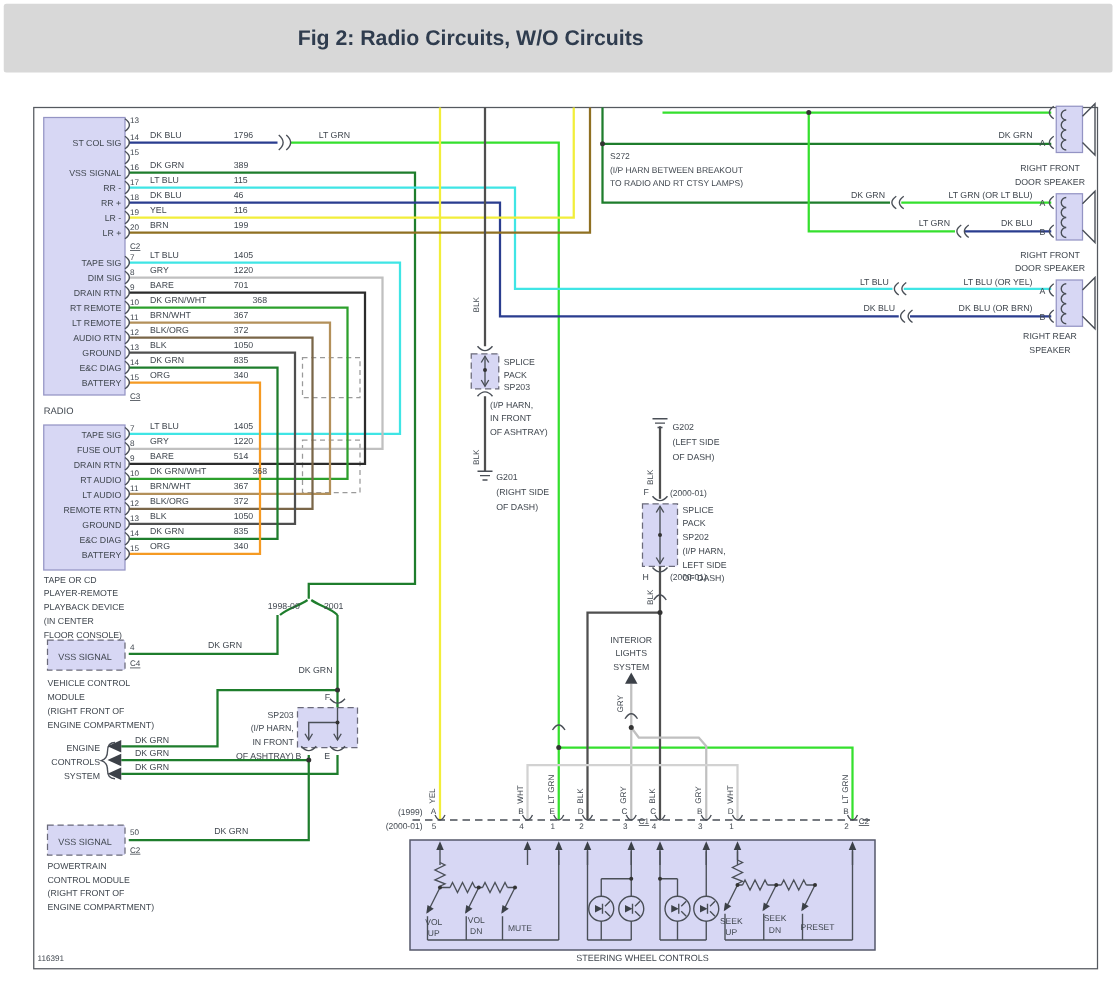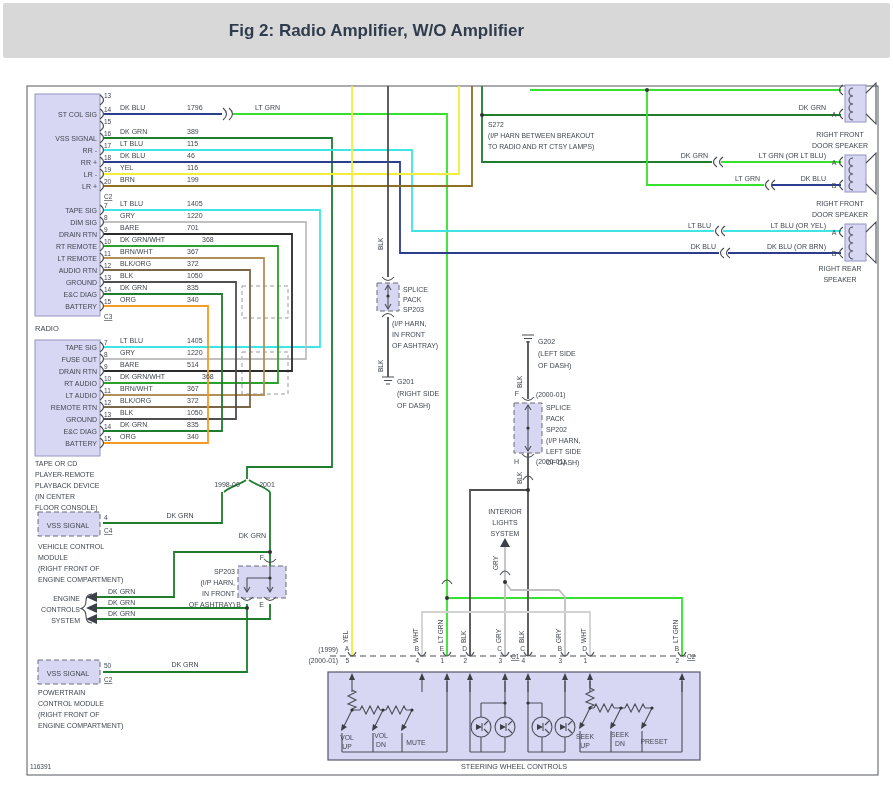--- a/index.html
+++ b/index.html
@@ -19,21 +19,21 @@
   .shield{fill:none;stroke:#9a9a9a;stroke-width:1;stroke-dasharray:4 3;}
   .frame{fill:none;stroke:#55595f;stroke-width:1;}
   .dotj{fill:#333333;stroke:none;}
   .tri{fill:#3c4148;stroke:none;}
 </style>
 </head>
 <body>
 
 <div class="page">
   <div class="titlebar">
-    <h1>Fig 2: Radio Amplifier, W/O Amplifier</h1>
+    <h1>Fig 2: Radio Circuits, W/O Circuits</h1>
   </div>
 
   <svg id="diagram" width="893" height="795" viewBox="0 0 893 795">
 
     <rect class="frame" x="27" y="86" width="851" height="689"></rect>
 
     <rect class="box" x="35" y="94" width="65" height="222"></rect>
     <rect class="box" x="35" y="340" width="65" height="116"></rect>
     <rect class="boxd" x="38" y="512" width="62" height="24"></rect>
     <rect class="boxd" x="38" y="660" width="62" height="24"></rect>

